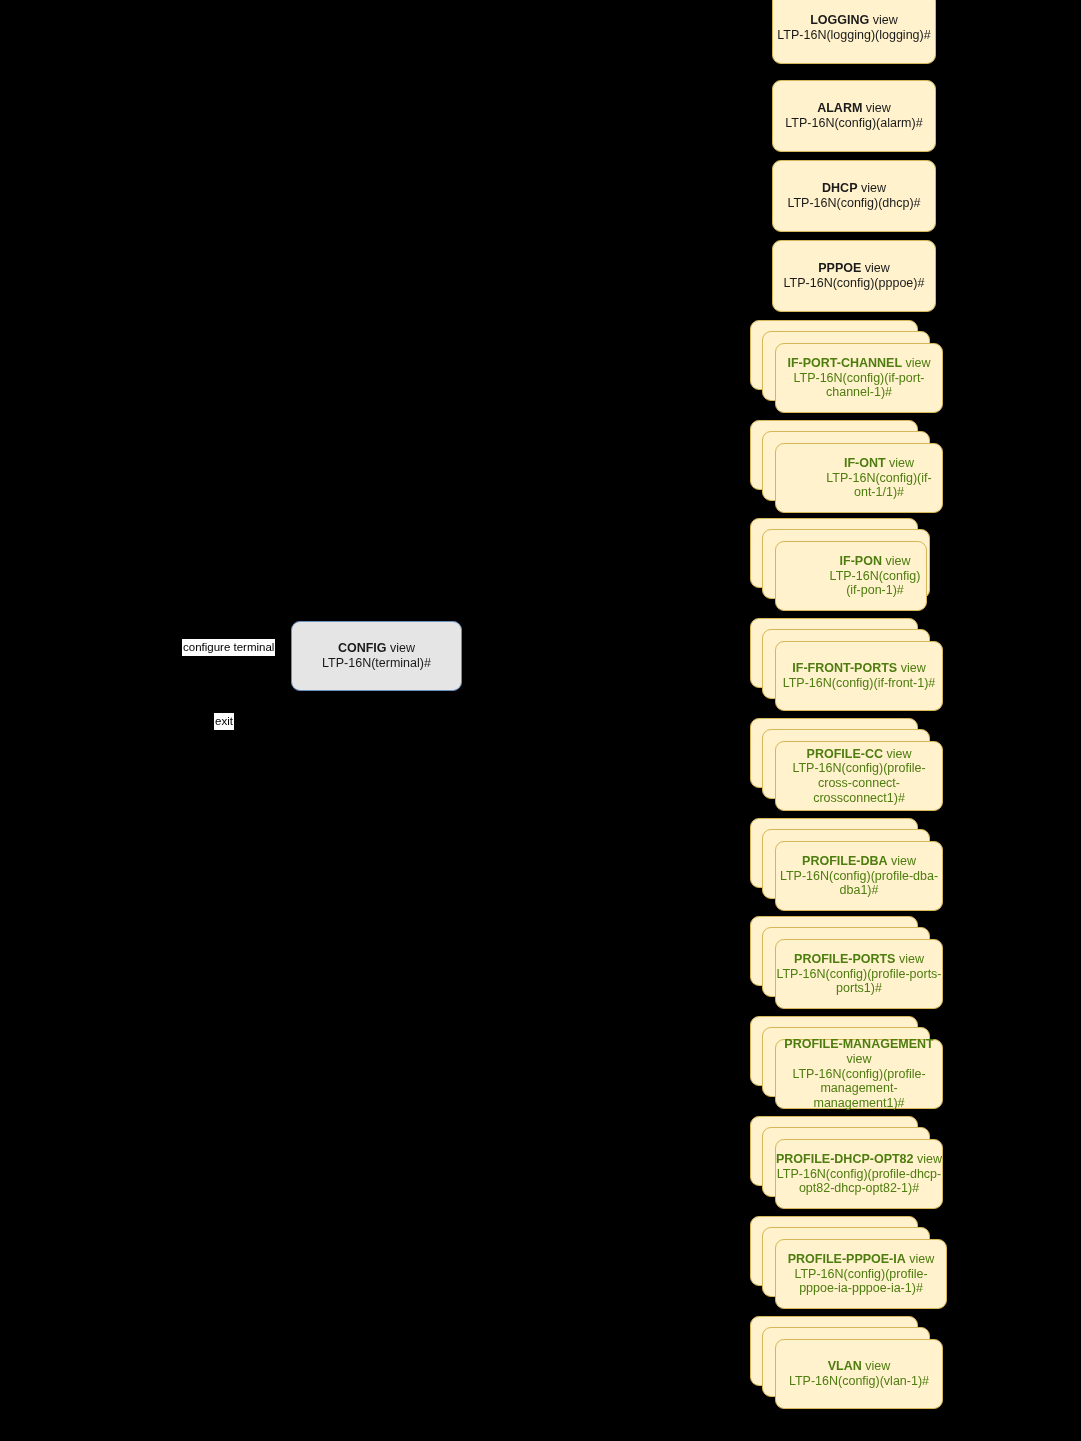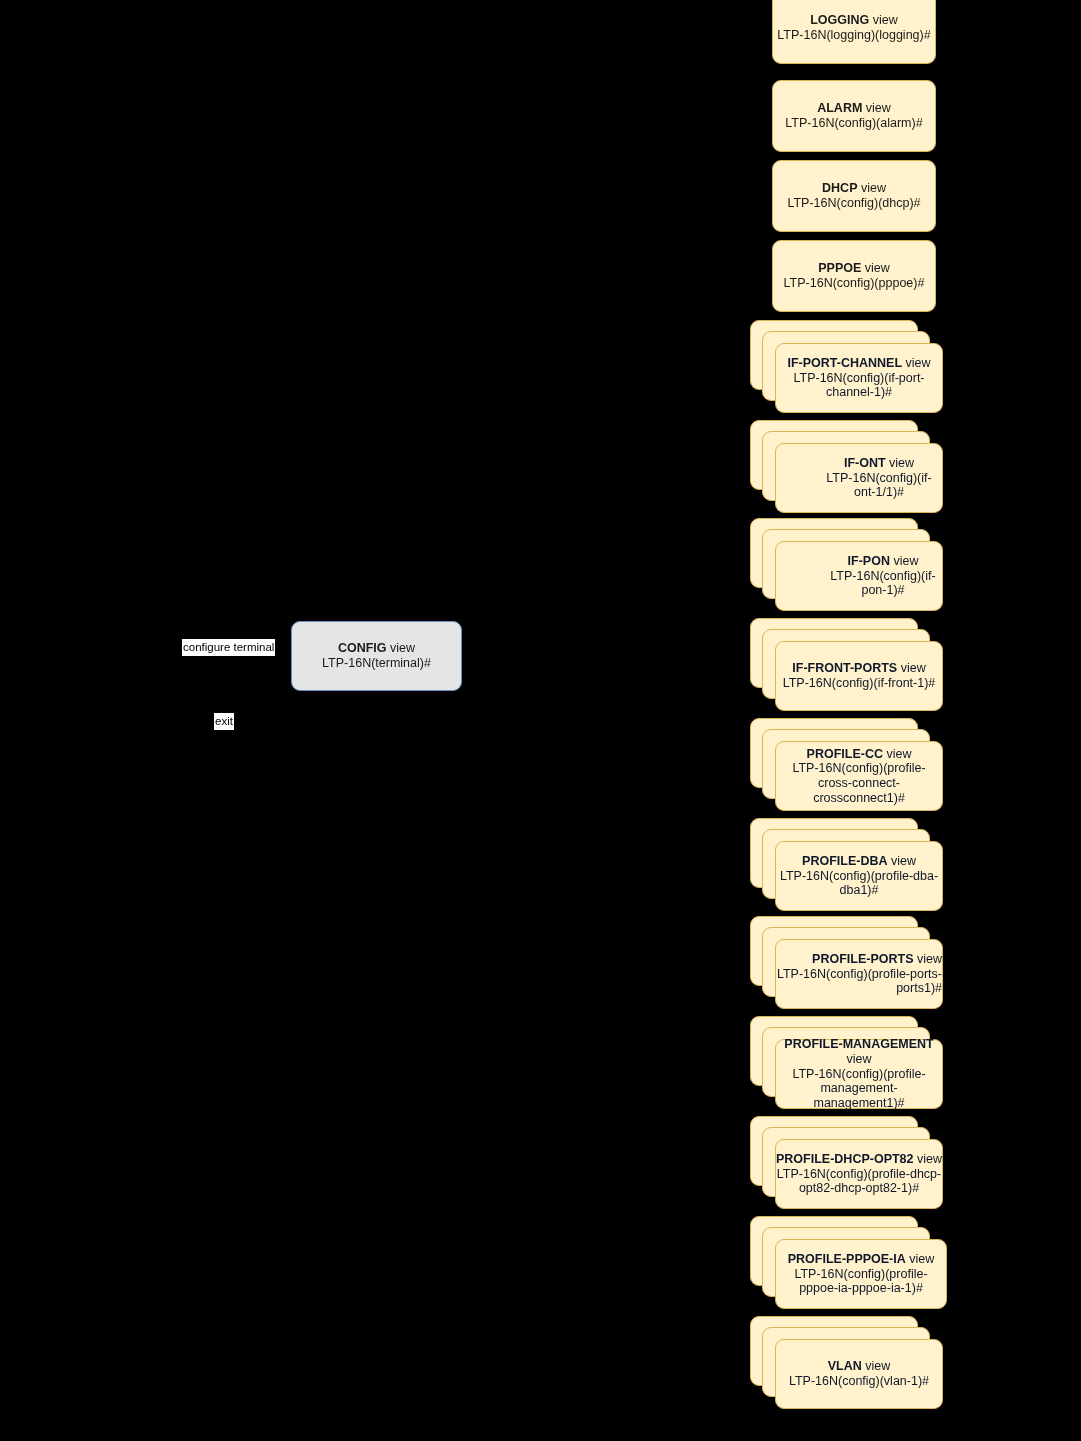--- a/index.html
+++ b/index.html
@@ -76,21 +76,21 @@
     box-sizing: border-box;
     border-radius: 9px;
     background: #fff2cc;
     border: 1.4px solid #d6b656;
     display: flex;
     align-items: center;
     justify-content: center;
     text-align: center;
     line-height: 1.18;
     font-size: 12.5px;
-    color: #0f172a;
+    color: #4d7c0f;
   }
   .stack .front .txt { width: 106%; }
 
   
   .edge {
     position: absolute;
     background: #000000;
   }
   .edgelabel {
     position: absolute;
@@ -164,21 +164,21 @@
         <div class="front" style="width: 168px; height: 70px; padding-left: 40px;">
           <div class="txt">
             <div><b>IF-ONT</b><span> view</span></div>
             <div>LTP-16N(config)(if-ont-1/1)#</div>
           </div>
         </div>
       </div>
       <div class="stack" style="left: 750px; top: 518px; width: 195px; height: 93px;">
         <div class="layer b1" style="width: 168px; height: 70px;"></div>
         <div class="layer b2" style="width: 168px; height: 70px;"></div>
-        <div class="front" style="width: 168px; height: 70px; padding-left: 48px;">
+        <div class="front" style="width: 152px; height: 70px; padding-left: 48px;">
           <div class="txt">
             <div><b>IF-PON</b><span> view</span></div>
             <div>LTP-16N(config)(if-pon-1)#</div>
           </div>
         </div>
       </div>
       <div class="stack" style="left: 750px; top: 618px; width: 195px; height: 93px;">
         <div class="layer b1" style="width: 168px; height: 70px;"></div>
         <div class="layer b2" style="width: 168px; height: 70px;"></div>
         <div class="front" style="width: 168px; height: 70px;">
@@ -204,21 +204,21 @@
         <div class="front" style="width: 168px; height: 70px;">
           <div class="txt">
             <div><b>PROFILE-DBA</b><span> view</span></div>
             <div>LTP-16N(config)(profile-dba-dba1)#</div>
           </div>
         </div>
       </div>
       <div class="stack" style="left: 750px; top: 916px; width: 195px; height: 93px;">
         <div class="layer b1" style="width: 168px; height: 70px;"></div>
         <div class="layer b2" style="width: 168px; height: 70px;"></div>
-        <div class="front" style="width: 168px; height: 70px; text-align: right;">
+        <div class="front" style="width: 168px; height: 70px;">
           <div class="txt">
             <div><b>PROFILE-PORTS</b><span> view</span></div>
             <div>LTP-16N(config)(profile-ports-ports1)#</div>
           </div>
         </div>
       </div>
       <div class="stack" style="left: 750px; top: 1016px; width: 195px; height: 93px;">
         <div class="layer b1" style="width: 168px; height: 70px;"></div>
         <div class="layer b2" style="width: 168px; height: 70px;"></div>
         <div class="front" style="width: 168px; height: 70px;">

